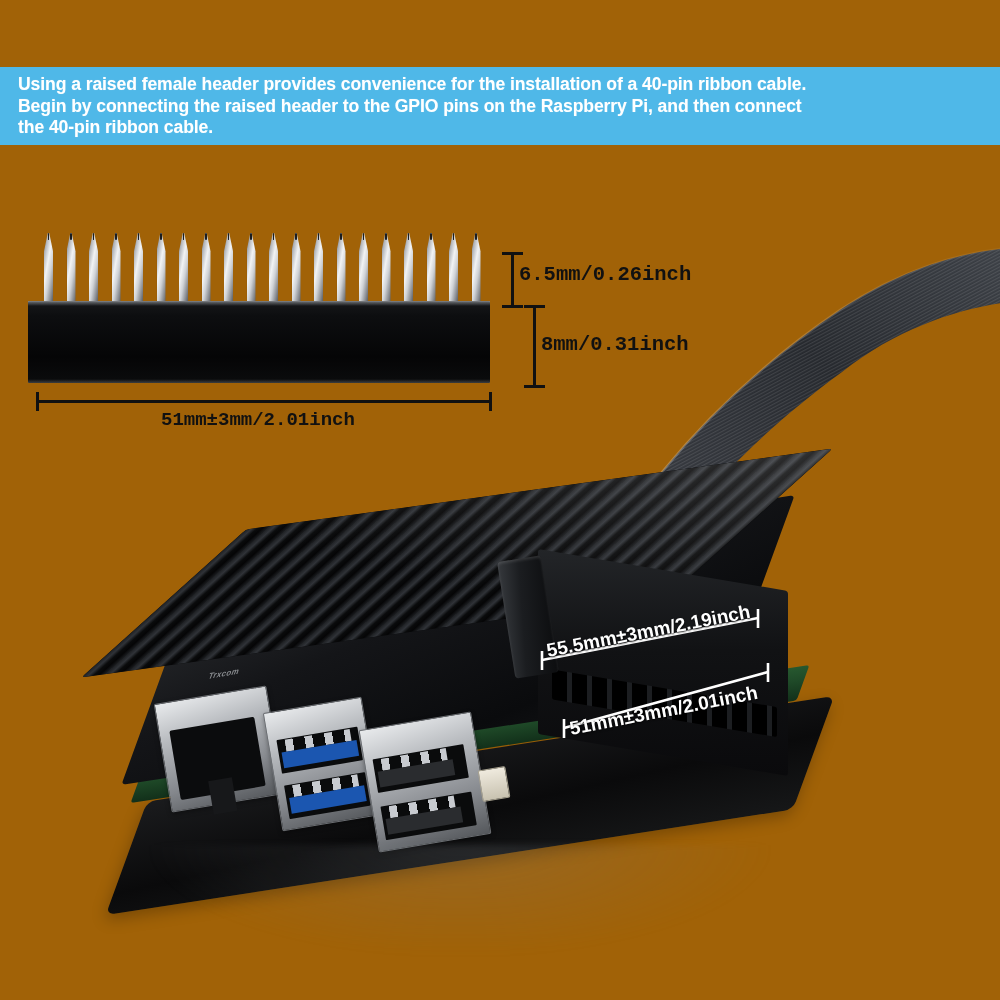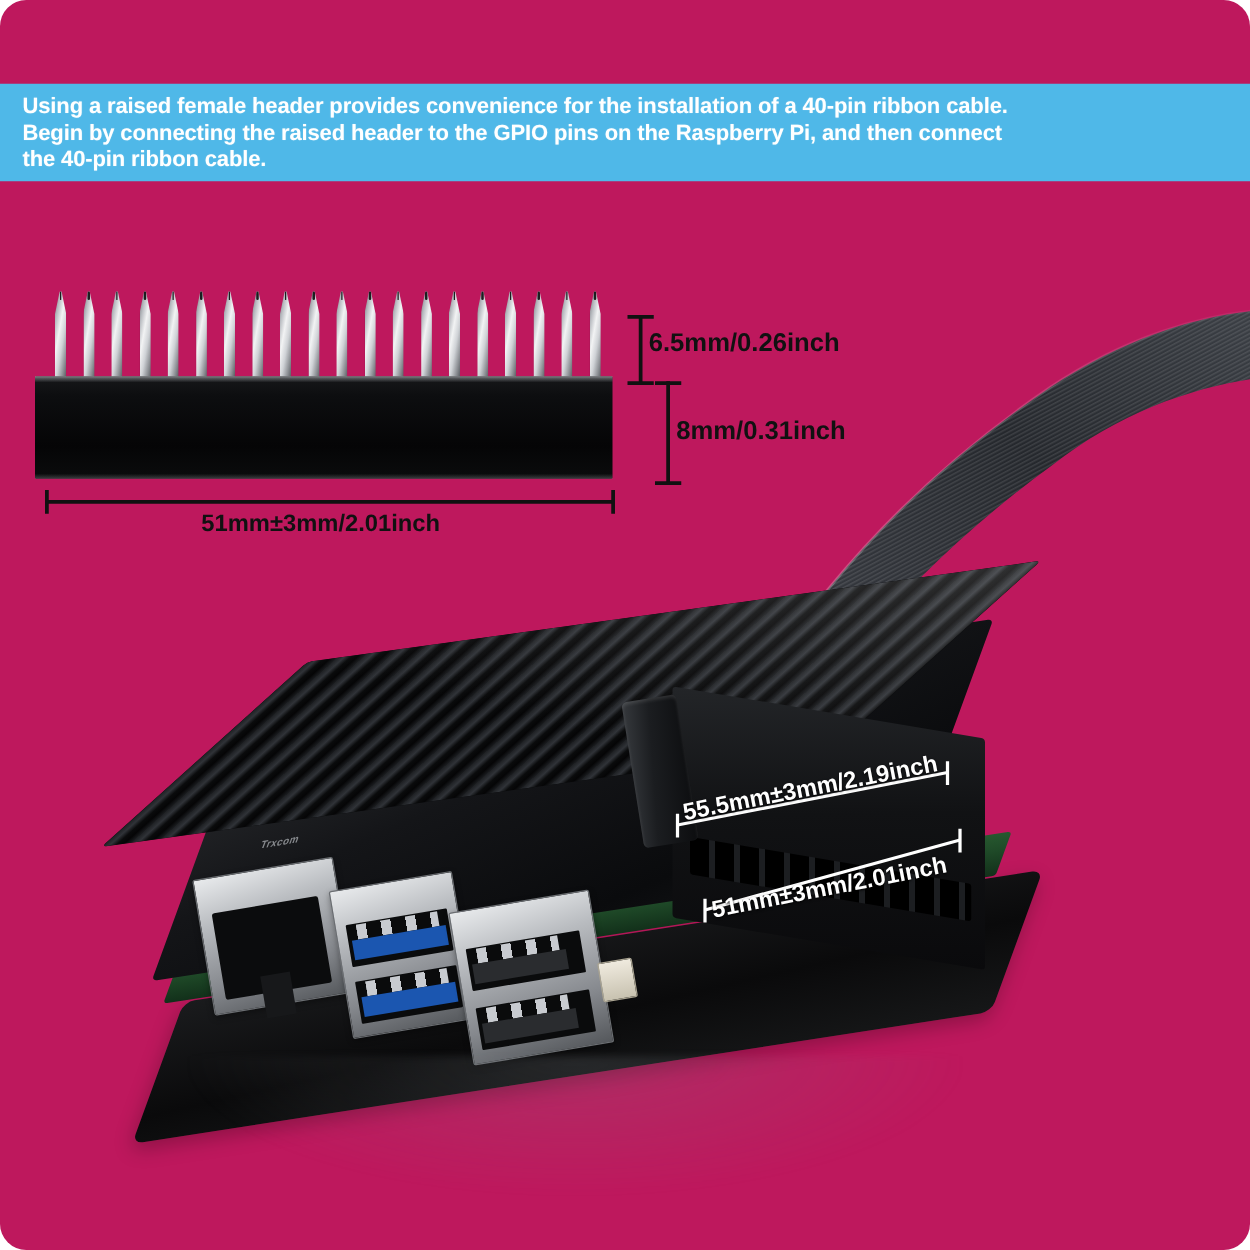--- a/index.html
+++ b/index.html
@@ -5,24 +5,23 @@
 <style>
   html, body {
     margin: 0;
     padding: 0;
     background: #ffffff;
   }
   #stage {
     position: relative;
     width: 1000px;
     height: 1000px;
-    background: #be185d;
+    background: #a16207;
     overflow: hidden;
     font-family: "Liberation Sans", sans-serif;
-    border-radius: 21px;
   }
 
   
   #banner {
     position: absolute;
     left: 0;
     top: 67px;
     width: 1000px;
     height: 78px;
     background: #4fb8e8;
@@ -36,21 +35,21 @@
     font-size: 17.6px;
     line-height: 21.5px;
     letter-spacing: -0.1px;
     white-space: pre-line;
     text-shadow: 0 0 1px rgba(255,255,255,0.35);
   }
 
   
   .dimlabel {
     position: absolute;
-    font-family: Liberation Sans, sans-serif;
+    font-family: Liberation Mono, monospace;
     font-weight: bold;
     color: #111111;
     white-space: nowrap;
   }
   .dimlabel-white {
     position: absolute;
     font-family: "Liberation Sans", sans-serif;
     font-weight: bold;
     color: #ffffff;
     white-space: nowrap;

